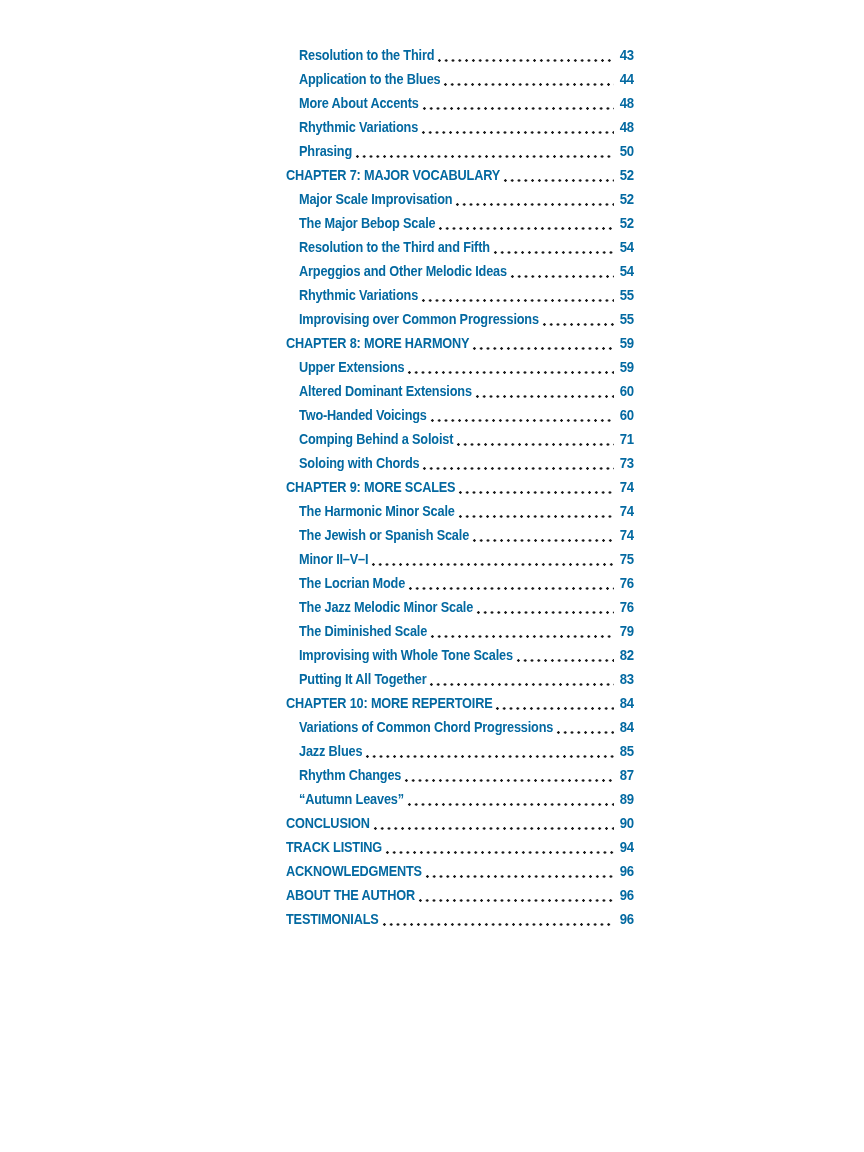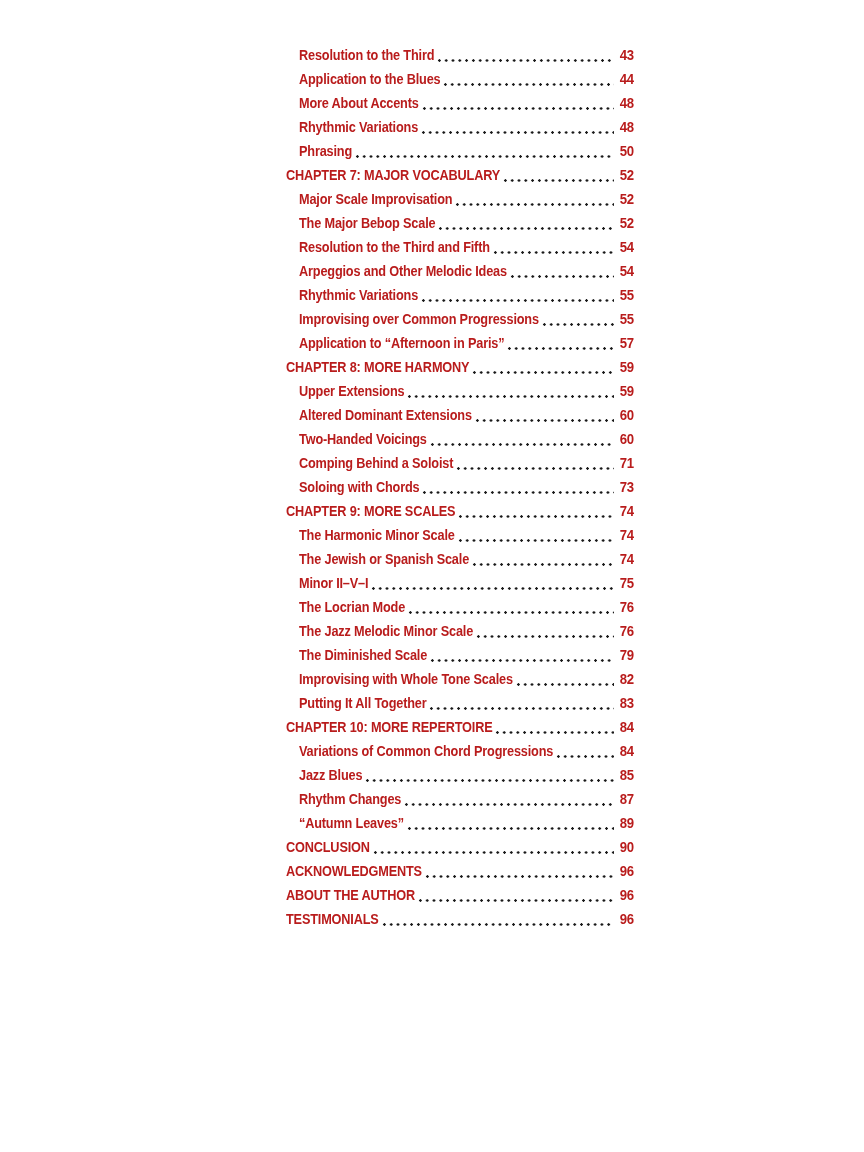--- a/index.html
+++ b/index.html
@@ -17,21 +17,21 @@
     position: relative;
     width: 864px;
     height: 1152px;
     background: #ffffff;
   }
   .toc {
     position: absolute;
     left: 286px;
     top: 43px;
     width: 348px;
-    color: #b91c1c;
+    color: #0369a1;
   }
   .toc-row {
     display: flex;
     align-items: baseline;
     height: 24px;
     line-height: 24px;
     font-size: 15.5px;
     font-weight: 700;
     letter-spacing: -0.2px;
   }
@@ -123,25 +123,20 @@
       <div class="toc-row sub">
     <span class="toc-label" style="margin-right: -26.1px;">Rhythmic Variations</span>
     <span class="toc-dots"></span>
     <span class="toc-page" style="margin-left: -2.7px;">55</span>
   </div>
       <div class="toc-row sub">
     <span class="toc-label" style="margin-right: -52.74px;">Improvising over Common Progressions</span>
     <span class="toc-dots"></span>
     <span class="toc-page" style="margin-left: -2.7px;">55</span>
   </div>
-      <div class="toc-row sub">
-    <span class="toc-label" style="margin-right: -45px;">Application to “Afternoon in Paris”</span>
-    <span class="toc-dots"></span>
-    <span class="toc-page" style="margin-left: -2.7px;">57</span>
-  </div>
       <div class="toc-row chapter">
     <span class="toc-label" style="margin-right: -40.32px;">CHAPTER 8: MORE HARMONY</span>
     <span class="toc-dots"></span>
     <span class="toc-page" style="margin-left: -2.7px;">59</span>
   </div>
       <div class="toc-row sub">
     <span class="toc-label" style="margin-right: -23.22px;">Upper Extensions</span>
     <span class="toc-dots"></span>
     <span class="toc-page" style="margin-left: -2.7px;">59</span>
   </div>
@@ -232,20 +227,25 @@
   </div>
       <div class="toc-row sub">
     <span class="toc-label" style="margin-right: -23.04px;">“Autumn Leaves”</span>
     <span class="toc-dots"></span>
     <span class="toc-page" style="margin-left: -2.7px;">89</span>
   </div>
       <div class="toc-row chapter">
     <span class="toc-label" style="margin-right: -18.36px;">CONCLUSION</span>
     <span class="toc-dots"></span>
     <span class="toc-page" style="margin-left: -2.7px;">90</span>
+  </div>
+      <div class="toc-row chapter">
+    <span class="toc-label" style="margin-right: -21.06px;">TRACK LISTING</span>
+    <span class="toc-dots"></span>
+    <span class="toc-page" style="margin-left: -2.7px;">94</span>
   </div>
       <div class="toc-row chapter">
     <span class="toc-label" style="margin-right: -29.88px;">ACKNOWLEDGMENTS</span>
     <span class="toc-dots"></span>
     <span class="toc-page" style="margin-left: -2.7px;">96</span>
   </div>
       <div class="toc-row chapter">
     <span class="toc-label" style="margin-right: -28.26px;">ABOUT THE AUTHOR</span>
     <span class="toc-dots"></span>
     <span class="toc-page" style="margin-left: -2.7px;">96</span>

